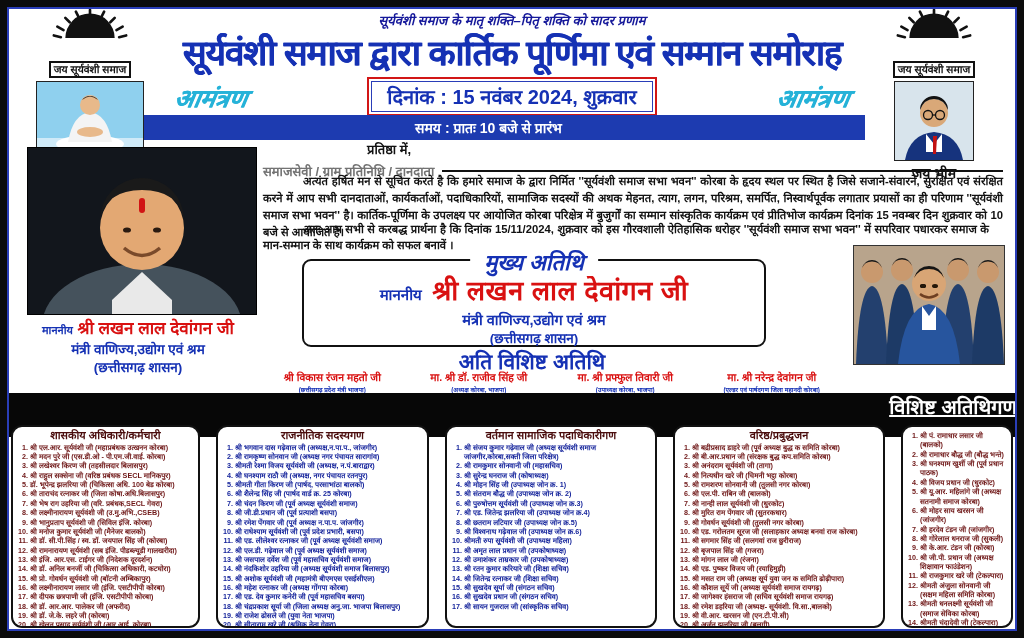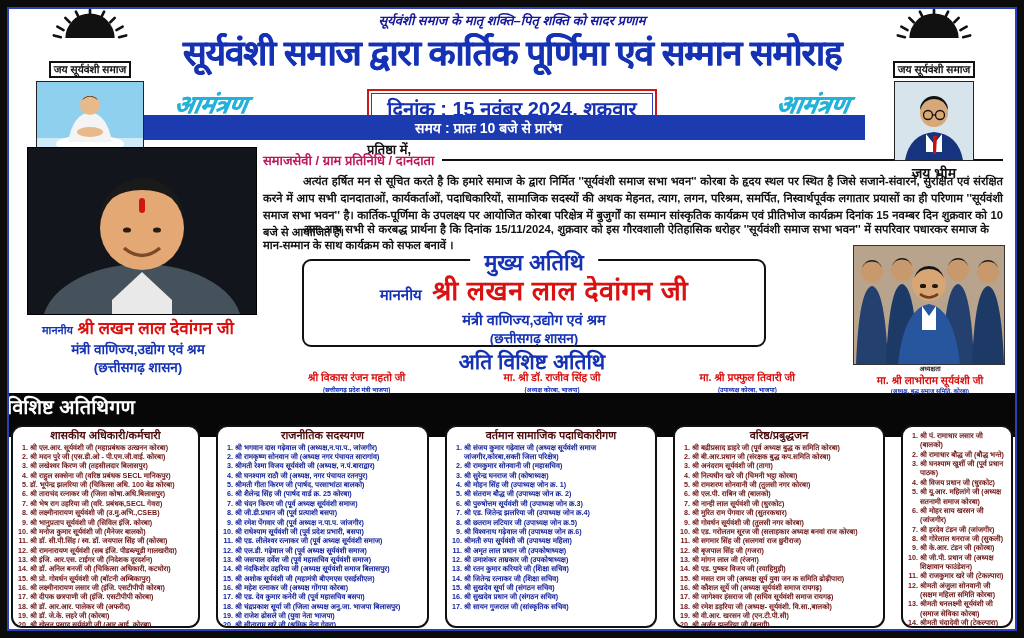--- a/index.html
+++ b/index.html
@@ -23,49 +23,49 @@
   .tagline{position:absolute; left:165px; right:165px; top:4px; text-align:center;
     color:#15189a; font-weight:bold; font-style:italic; font-size:13px; z-index:4;}
   .main-title{position:absolute; left:150px; right:150px; top:21px; text-align:center;
     color:#1531b4; font-weight:800; font-size:35px; white-space:nowrap; letter-spacing:-1px;
     text-shadow:0.6px 0 0 #1531b4; z-index:4;}
   .invite-row{position:absolute; left:168px; right:168px; top:70px; display:flex;
     align-items:center; justify-content:space-between; z-index:4;}
   .script{color:#25b2d8; font-size:25px; font-weight:bold; font-style:italic;
     transform:skew(-10deg); text-shadow:0.5px 0 0 #25b2d8;}
   .date-box{border:2px solid #d21616; box-shadow:inset 0 0 0 2px #fff, inset 0 0 0 3px #2a3eb8;
-    padding:4px 18px; font-size:20px; font-weight:bold; color:#1531b4; background:#fff;margin-top:12px;}
+    padding:4px 18px; font-size:20px; font-weight:bold; color:#1531b4; background:#fff;}
   .time-bar{position:absolute; left:105px; right:152px; top:108px; background:#1d3bb0;
     color:#fff; font-weight:bold; font-size:14px; text-align:center; padding:3px 0;
     display:flex; justify-content:center; gap:34px; z-index:4;}
 
   
   .salutation{position:absolute; left:360px; top:133px; font-size:13px; font-weight:bold; color:#111;}
-  .addressee-row{position:absolute; left:256px; right:14px; top:144px; display:flex;
-    align-items:center; gap:8px; font-size:13px; font-weight:bold; color:#be185d;}
+  .addressee-row{position:absolute; left:256px; right:14px; top:155px; display:flex;
+    align-items:center; gap:8px; font-size:13px; font-weight:bold; color:#737373;}
   .addressee-row .rule{flex:1; border-top:2px solid #111; height:0;}
   .para{position:absolute; color:#111; font-weight:bold; font-size:11.3px; line-height:1.5;
     text-align:justify; text-indent:40px;}
   .para1{left:256px; right:14px; top:166px;}
   .para2{left:256px; right:28px; top:214px; line-height:1.42;}
 
   
   .minister{position:absolute; left:20px; top:140px; width:228px; height:166px; z-index:6;
     border:1px solid #000; overflow:hidden;}
   .minister-caption{position:absolute; left:0px; top:309px; width:262px; text-align:center; z-index:6;}
   .cap-prefix{color:#1531b4; font-weight:bold; font-size:11px;}
   .cap-name{color:#d91111; font-weight:800; font-size:17px;}
   .cap-l2{color:#1531b4; font-weight:bold; font-size:13.5px; margin-top:1px;}
   .cap-l3{color:#1531b4; font-weight:bold; font-size:13.5px;}
 
   
   .chief-box{position:absolute; left:295px; top:252px; width:460px; height:84px;
     border:2.5px solid #111; border-radius:9px; background:#fff; z-index:5; text-align:center;}
   .chief-tab{position:absolute; top:-15px; left:50%; transform:translateX(-50%);
-    background:#fff; padding:0 14px; color:#1531b4; font-weight:800; font-size:22px; white-space:nowrap;}
+    background:#fff; padding:0 14px; color:#1531b4; font-weight:800; font-size:22px; white-space:nowrap;font-style:italic;}
   .chief-name-row{margin-top:10px;}
   .chief-prefix{color:#1531b4; font-weight:bold; font-size:15px; margin-right:6px;}
   .chief-name{color:#d91111; font-weight:800; font-size:27px; letter-spacing:0.5px;}
   .chief-l2{color:#1531b4; font-weight:bold; font-size:14.5px; margin-top:1px;}
   .chief-l3{color:#1531b4; font-weight:bold; font-size:13.5px;}
 
   .vip-title{position:absolute; left:295px; top:340px; width:460px; text-align:center;
     color:#1531b4; font-weight:800; font-size:21px; z-index:5;}
   .vip-row{position:absolute; left:252px; right:172px; top:363px; display:flex; z-index:5;}
   .vip-cell{flex:1; text-align:center; padding:0 2px;}
@@ -75,21 +75,21 @@
   
   .group-photo{position:absolute; right:12px; top:238px; width:150px; height:118px; z-index:6;
     border:1px solid #333; overflow:hidden;}
   .chair-caption{position:absolute; right:8px; top:357px; width:158px; text-align:center; z-index:6;}
   .chair-label{font-size:6.5px; color:#222; font-weight:bold;}
   .chair-name{font-size:10.5px; color:#d91111; font-weight:800; white-space:nowrap;}
   .chair-sub{font-size:6px; color:#1531b4; font-weight:bold;}
 
   
   .banner{position:absolute; left:0; right:0; top:386px; height:44px; background:#070707;
-    color:#fff; font-weight:800; font-size:20px; text-align:left; line-height:28px; z-index:5;}
+    color:#fff; font-weight:800; font-size:20px; text-align:right; line-height:28px; z-index:5;text-decoration:underline;}
 
   
   .columns{position:absolute; left:4px; right:4px; top:418px; bottom:3px; display:flex; gap:16px; z-index:5;}
   .g-col{border:2px solid #111; border-radius:11px; background:#fff; padding:2px 4px;
     overflow:hidden; box-sizing:border-box;}
   .g-col1{flex:0 0 189px;} .g-col2{flex:0 0 213px;} .g-col3{flex:0 0 212px;}
   .g-col4{flex:0 0 212px;border-radius:11px;} .g-col5{flex:1; padding-top:4px;}
   .g-col-header{text-align:center; font-weight:800; font-size:11px; color:#4a0d0d;
     line-height:1.15; margin-bottom:1px; white-space:nowrap;}
   .g-item{display:flex; gap:2px; font-size:7.2px; line-height:1.3; font-weight:bold;}
@@ -218,20 +218,24 @@
       <div class="vip-sub">(छत्तीसगढ़ प्रदेश मंत्री भाजपा)</div>
     </div>
     <div class="vip-cell">
       <div class="vip-name">मा. श्री डॉ. राजीव सिंह जी</div>
       <div class="vip-sub">(अध्यक्ष कोरबा, भाजपा)</div>
     </div>
     <div class="vip-cell">
       <div class="vip-name">मा. श्री प्रफ्फुल तिवारी जी</div>
       <div class="vip-sub">(उपाध्यक्ष कोरबा, भाजपा)</div>
     </div>
+    <div class="vip-cell">
+      <div class="vip-name">मा. श्री नरेन्द्र देवांगन जी</div>
+      <div class="vip-sub">(एल्डर एवं पार्षदगण जिला महानदी कोरबा)</div>
+    </div>
   </div>
 
   <svg class="group-photo" viewBox="0 0 150 118">
     <rect width="150" height="118" fill="#b8a48c"></rect>
     <g>
       <circle cx="18" cy="26" r="11" fill="#c9996e"></circle>
         <path d="M8 22 a11 11 0 0 1 20 0 q-3 -8 -10 -8 q-7 0 -10 8" fill="#161616"></path>
       <path d="M2 118 Q5 42 18 40 Q31 42 34 118 Z" fill="#23406e"></path>
       <circle cx="48" cy="24" r="11" fill="#c9996e"></circle>
         <path d="M38 20 a11 11 0 0 1 20 0 q-3 -8 -10 -8 q-7 0 -10 8" fill="#161616"></path>
@@ -245,25 +249,20 @@
     </g>
     <circle cx="75" cy="38" r="17" fill="#d8a575"></circle>
     <path d="M60 32 a17 17 0 0 1 30 0 q-4 -12 -15 -12 q-11 0 -15 12" fill="#141414"></path>
     <path d="M44 118 Q50 62 75 58 Q100 62 106 118 Z" fill="#27559e"></path>
     <path d="M68 60 L75 70 L82 60 L82 84 L68 84 Z" fill="#ffffff"></path>
     <ellipse cx="69" cy="40" rx="3" ry="2" fill="#241softened"></ellipse>
     <ellipse cx="69" cy="40" rx="3" ry="2" fill="#241709"></ellipse>
     <ellipse cx="81" cy="40" rx="3" ry="2" fill="#241709"></ellipse>
     <path d="M66 48 q9 7 18 0" stroke="#6e3f22" stroke-width="2.4" fill="none"></path>
   </svg>
-  <div class="chair-caption">
-    <div class="chair-label">अध्यक्षता</div>
-    <div class="chair-name">मा. श्री लाभोराम सूर्यवंशी जी</div>
-    <div class="chair-sub">(अध्यक्ष, बुद्ध समाज समिति, कोरबा)</div>
-  </div>
 
   <div class="banner">विशिष्ट अतिथिगण</div>
 
   <div class="columns">
     <div class="g-col g-col1 c-red">
       <div class="g-col-header">शासकीय अधिकारी/कर्मचारी</div>
       <div>
           <div class="g-item">
             <span class="g-num">1.</span>
             <span class="g-txt">श्री एल.आर. सूर्यवंशी जी (महाप्रबंधक उत्खनन कोरबा)</span>

